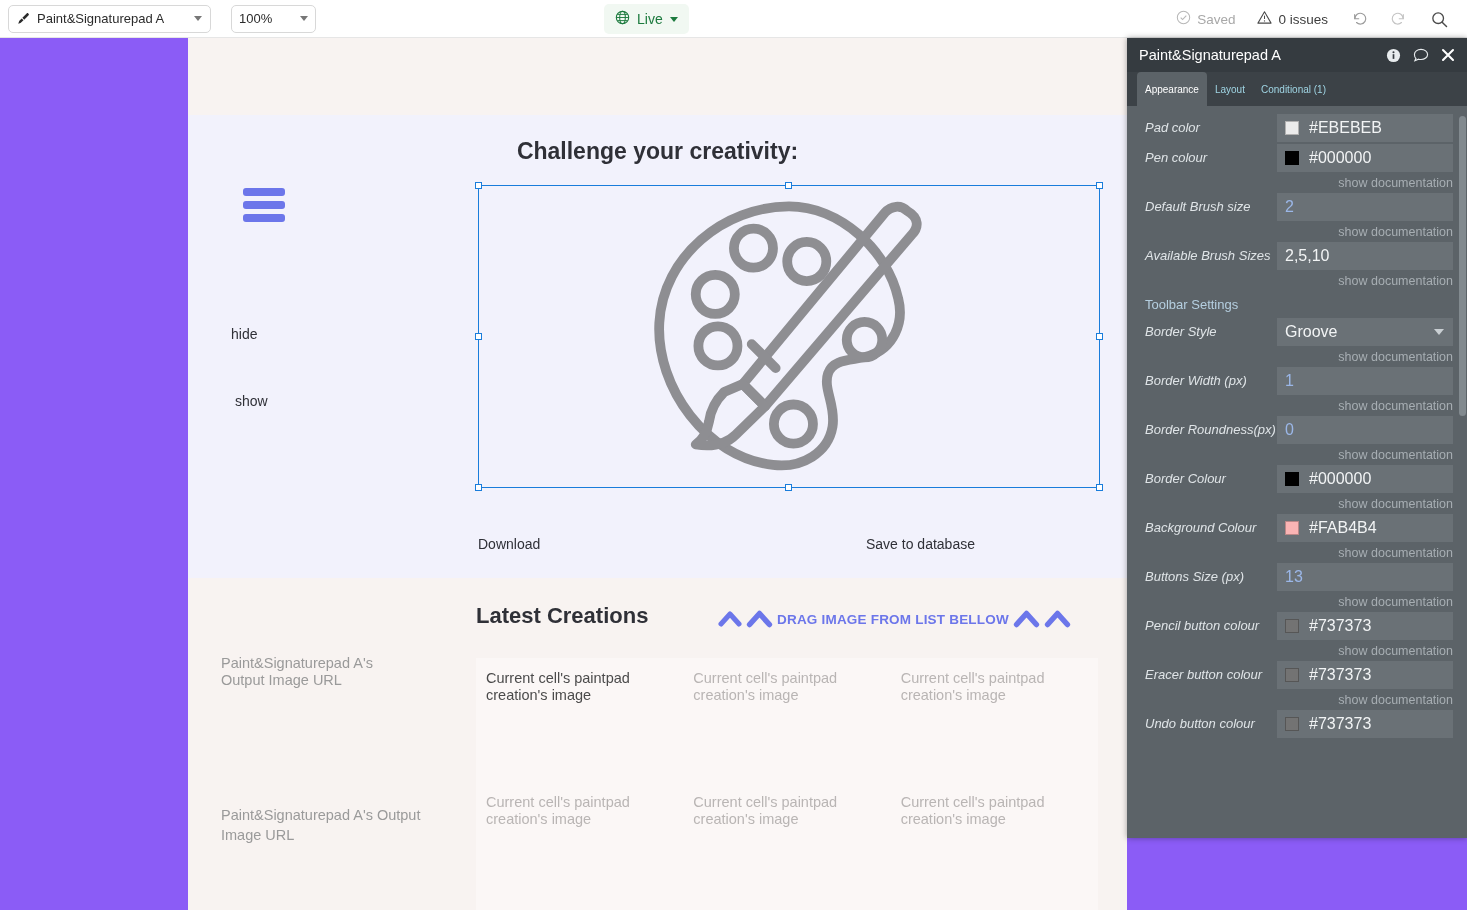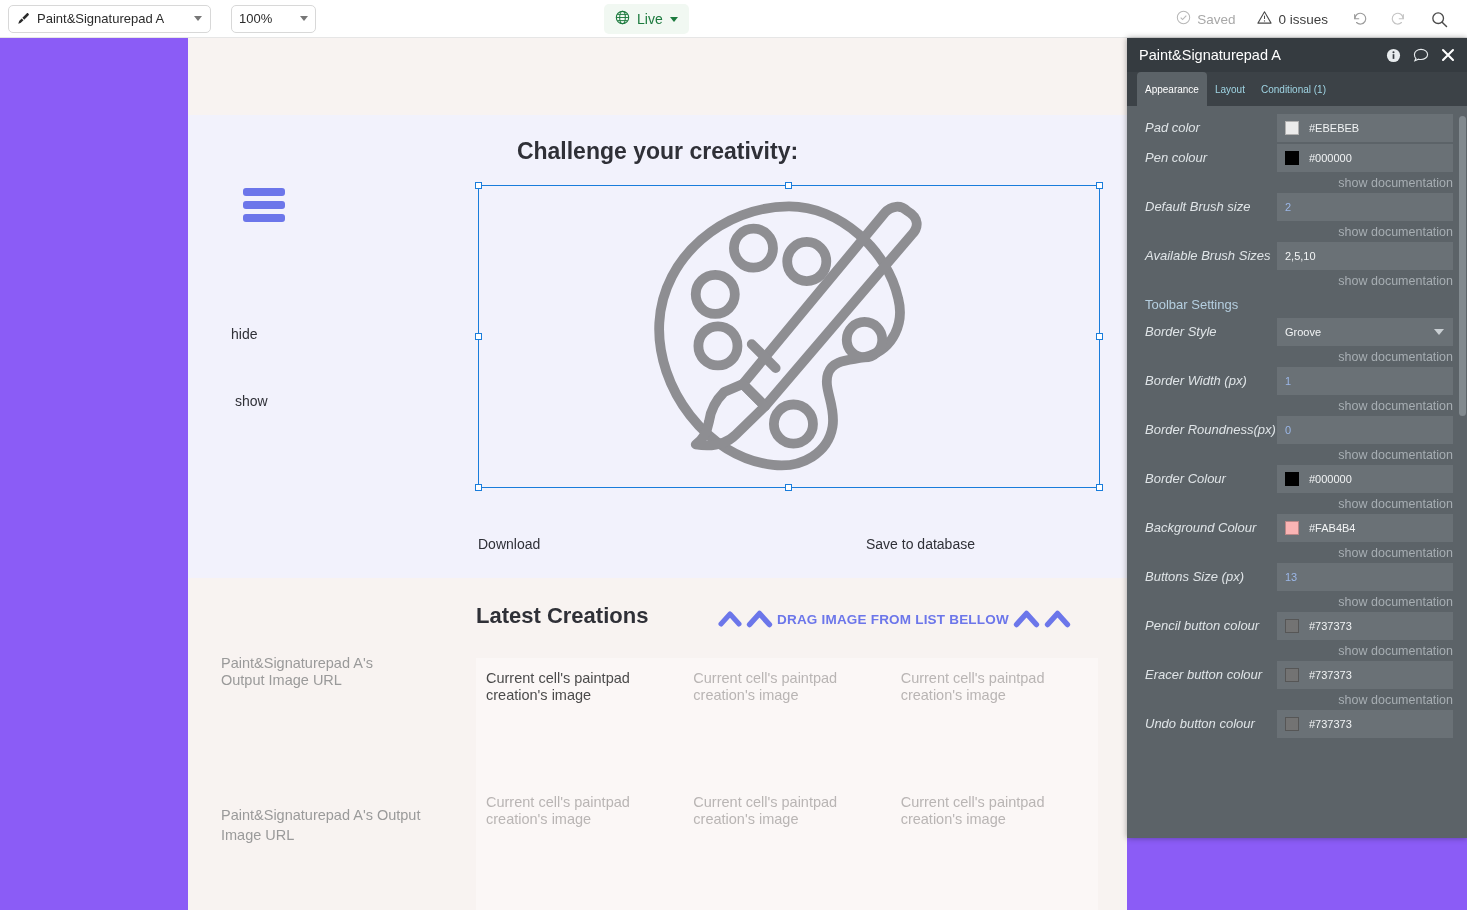--- a/index.html
+++ b/index.html
@@ -163,21 +163,21 @@
   .row .lab {
     width: 132px; flex: none; font-size: 13px; color: #dfe4e7;
     line-height: 1.1; padding-top: 7px; font-style: italic;
   }
   .row .ctl {
     flex: 1; height: 28px; background: #6a7176; display: flex; align-items: center;
     padding: 0 8px; cursor: text; position: relative;
   }
   .row .ctl.sel { cursor: pointer; }
   .sw { width: 14px; height: 14px; flex: none; margin-right: 10px; border: 1px solid rgba(0,0,0,.25); }
-  .val { font-size: 11px; color: #f2f4f5; }
+  .val { font-size: 16px; color: #f2f4f5; }
   .val.num { color: #9bb7e8; }
   .selarrow {
     position: absolute; right: 9px; width: 0; height: 0;
     border-left: 5px solid transparent; border-right: 5px solid transparent;
     border-top: 6px solid #c9cfd3;
   }
   .doclink {
     text-align: right; font-size: 12.5px; color: #a7aeb3;
     padding: 2px 14px 3px 0; cursor: pointer; margin-left: 48px;
   }

